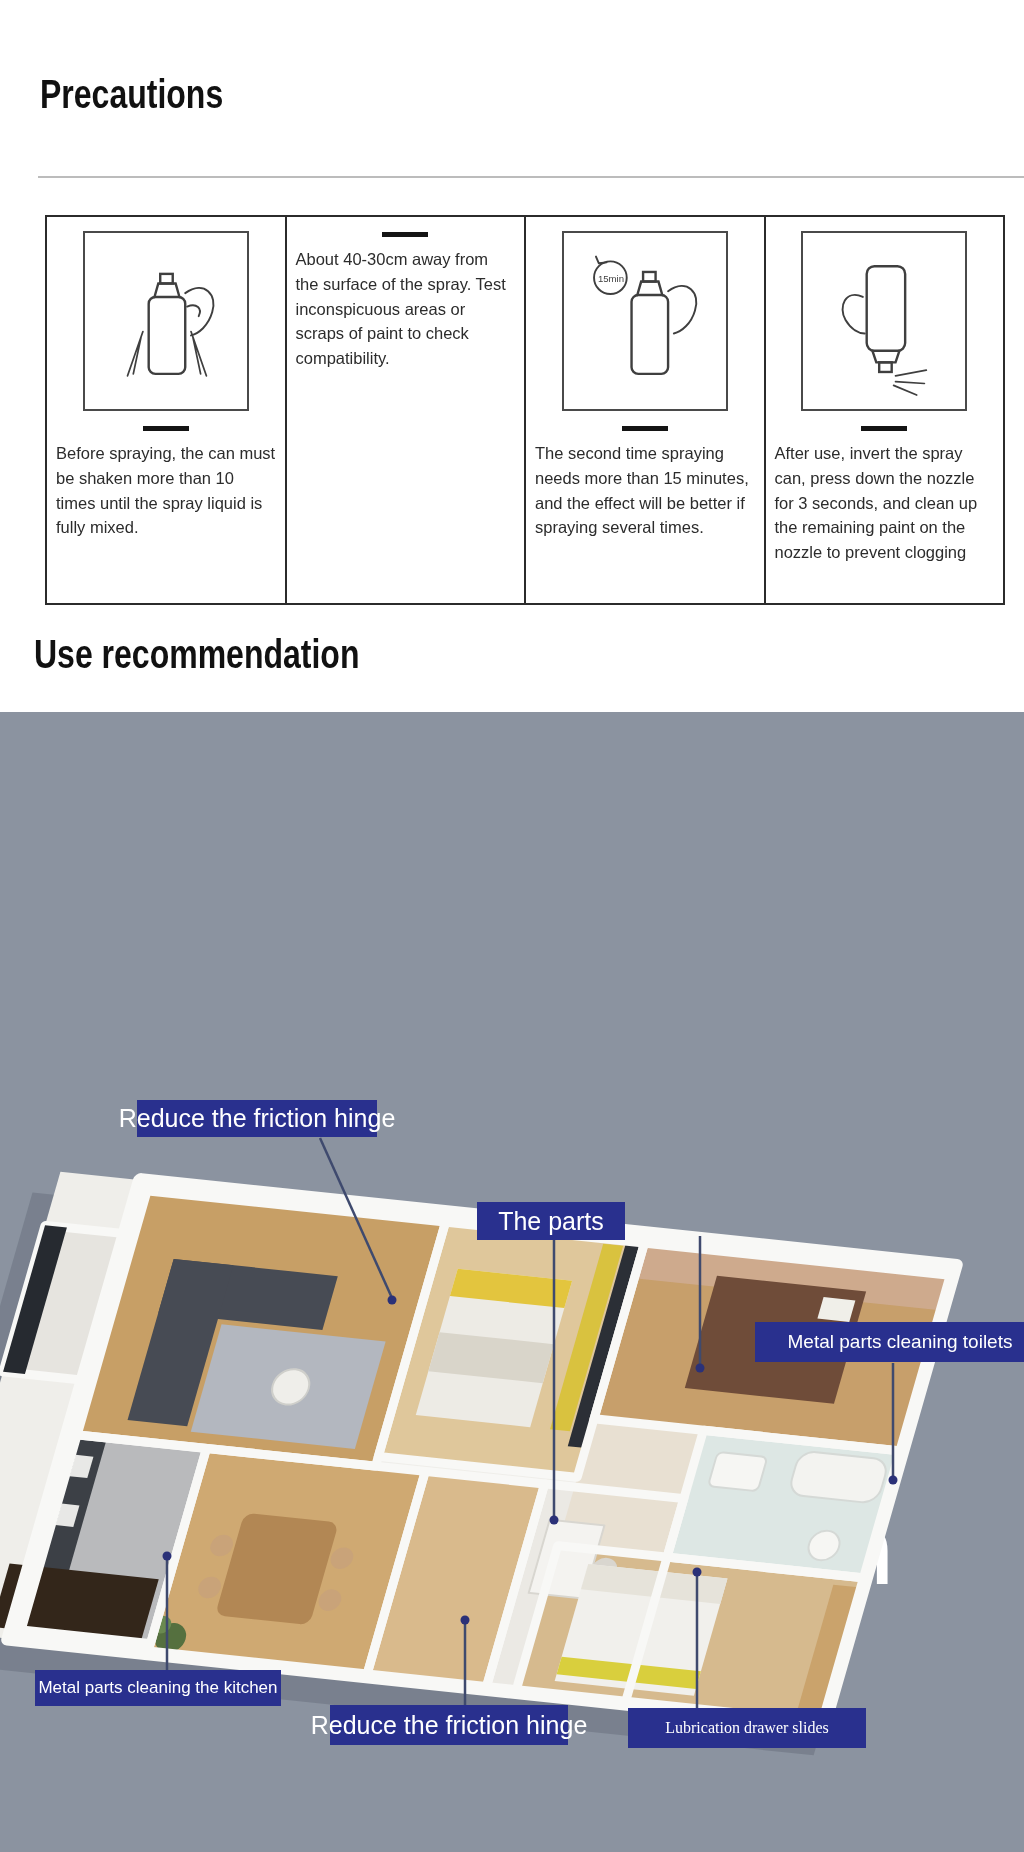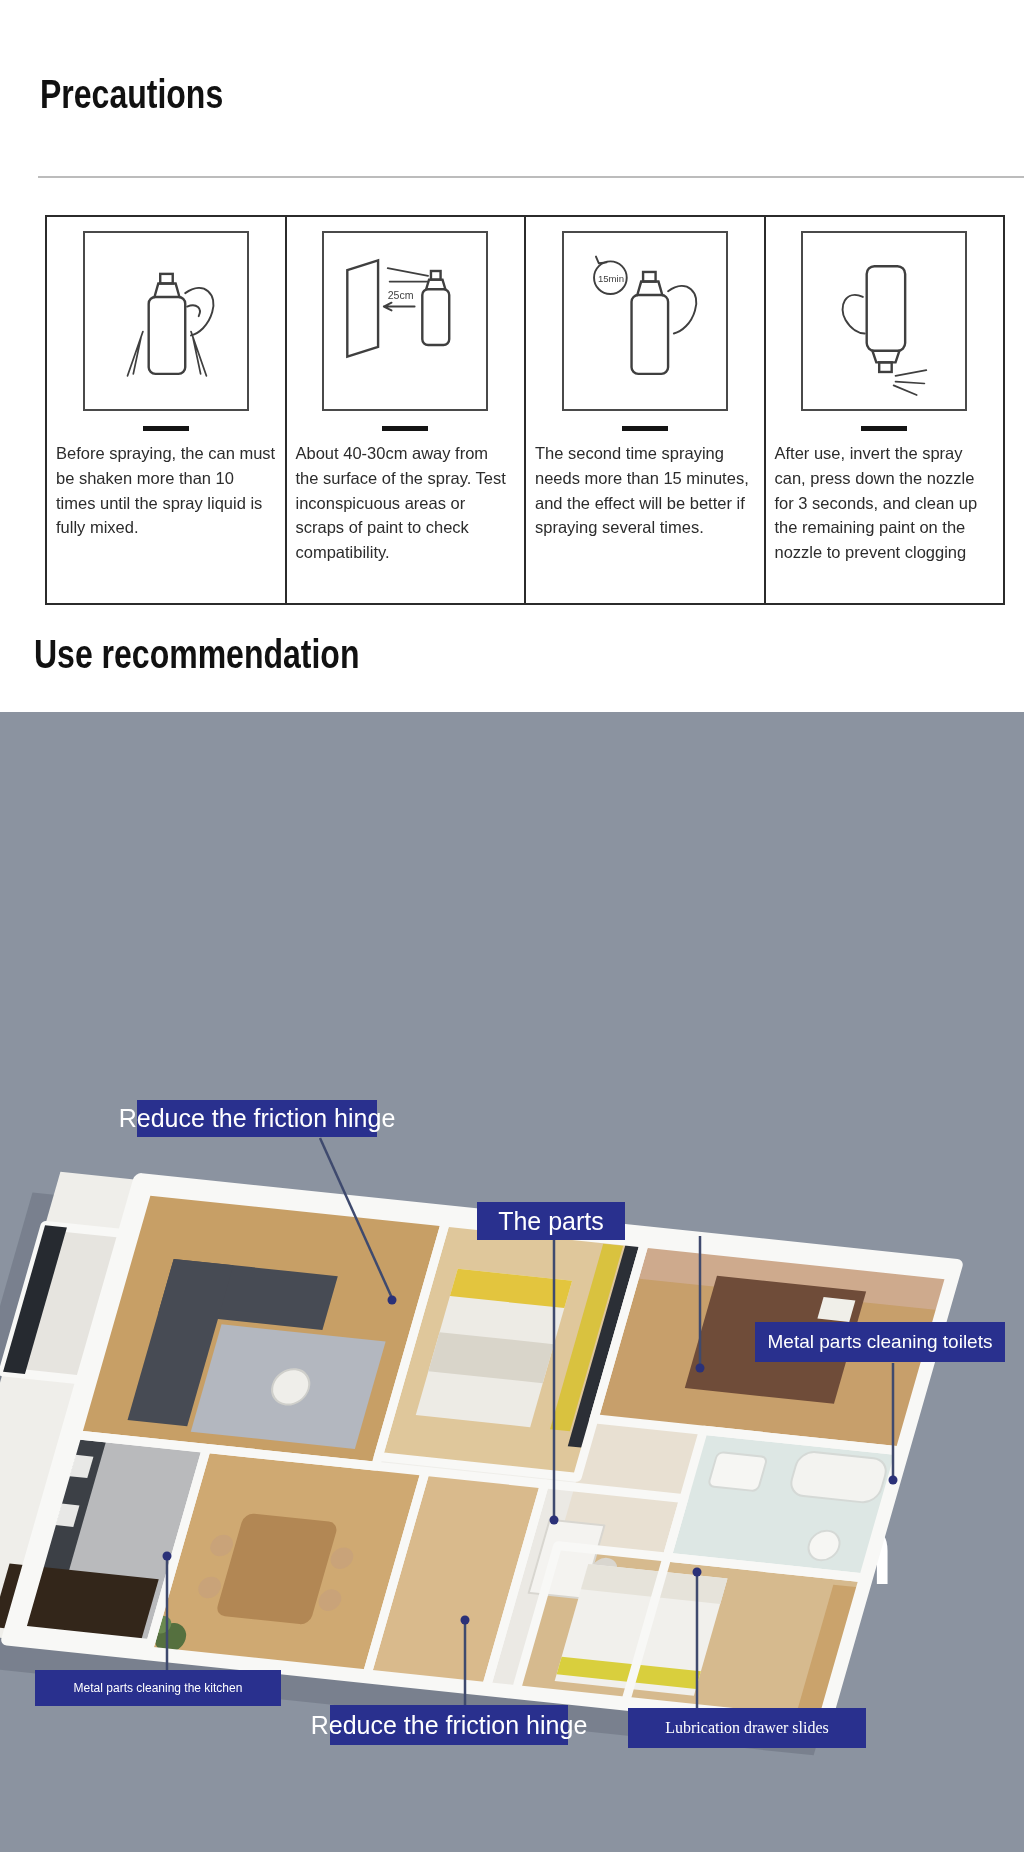--- a/index.html
+++ b/index.html
@@ -28,22 +28,22 @@
   #family-title{position:absolute;left:66px;top:782px;font-size:98px;font-weight:bold;color:#ffffff;
                 transform:scaleX(0.79);transform-origin:left top;white-space:nowrap;letter-spacing:1px;}
   .sq-row{position:absolute;left:455px;top:952px;display:flex;gap:15px;}
   .sq{width:30px;height:27px;transform:skewX(-12deg);}
 
   
   .callout{position:absolute;display:flex;align-items:center;justify-content:center;
            color:#ffffff;font-size:25px;white-space:nowrap;}
   #callout-0{left:137px;top:1100px;width:240px;height:37px;}
   #callout-1{left:477px;top:1202px;width:148px;height:38px;}
-  #callout-2{left:755px;top:1322px;width:250px;height:40px;font-size:19px;}
-  #callout-3{left:35px; top:1670px;width:246px;height:36px;font-size:12px;}
+  #callout-2{left:755px;top:1322px;width:250px;height:40px;font-size:19px;padding-left:20px;}
+  #callout-3{left:35px; top:1670px;width:246px;height:36px;font-size:17px;}
   #callout-4{left:330px;top:1705px;width:238px;height:40px;}
   #callout-5{left:628px;top:1708px;width:238px;height:40px;font-size:16px;font-family:Liberation Serif, serif;}
 
   svg{display:block;}
   .overlay-svg{position:absolute;left:0;top:0;}
 </style>
 </head>
 <body>
 
 <div id="page">
@@ -63,31 +63,20 @@
           <path d="M100 70 C110 66 116 72 112 80" stroke-width="2"></path>
           <path d="M54 96 L38 142 M52 102 L44 140" stroke-width="1.8"></path>
           <path d="M104 96 L120 142 M106 102 L114 140" stroke-width="1.8"></path>
         </svg>
       </div>
       <div class="mini-dash"></div>
       <p>Before spraying, the can must be shaken more than 10 times until the spray liquid is fully mixed.</p>
     </div>
 
     <div class="panel">
-      <div class="illu-box">
-        <svg width="150" height="164" viewBox="0 0 156 170" fill="none" stroke="#3f3f3f" stroke-width="2.5" stroke-linecap="round">
-          <polygon points="18,32 50,22 50,112 18,122"></polygon>
-          <path d="M56 70 H88 M56 70 l8 -4 M56 70 l8 4" stroke-width="2"></path>
-          <text x="60" y="62" font-size="11" fill="#3f3f3f" stroke="none">25cm</text>
-          <rect x="96" y="52" width="28" height="58" rx="6"></rect>
-          <path d="M100 52 L103 42 H117 L120 52"></path>
-          <rect x="105" y="33" width="10" height="9"></rect>
-          <path d="M102 38 L60 30 M102 44 L62 44" stroke-width="1.8"></path>
-        </svg>
-      </div>
       <div class="mini-dash"></div>
       <p>About 40-30cm away from the surface of the spray. Test inconspicuous areas or scraps of paint to check compatibility.</p>
     </div>
 
     <div class="panel">
       <div class="illu-box">
         <svg width="150" height="164" viewBox="0 0 156 170" fill="none" stroke="#3f3f3f" stroke-width="2.5" stroke-linecap="round">
           <circle cx="42" cy="40" r="17" stroke-width="2"></circle>
           <path d="M30 25 l-3 -7 M30 25 l8 -1" stroke-width="2"></path>
           <text x="29" y="44" font-size="10" fill="#3f3f3f" stroke="none">15min</text>

